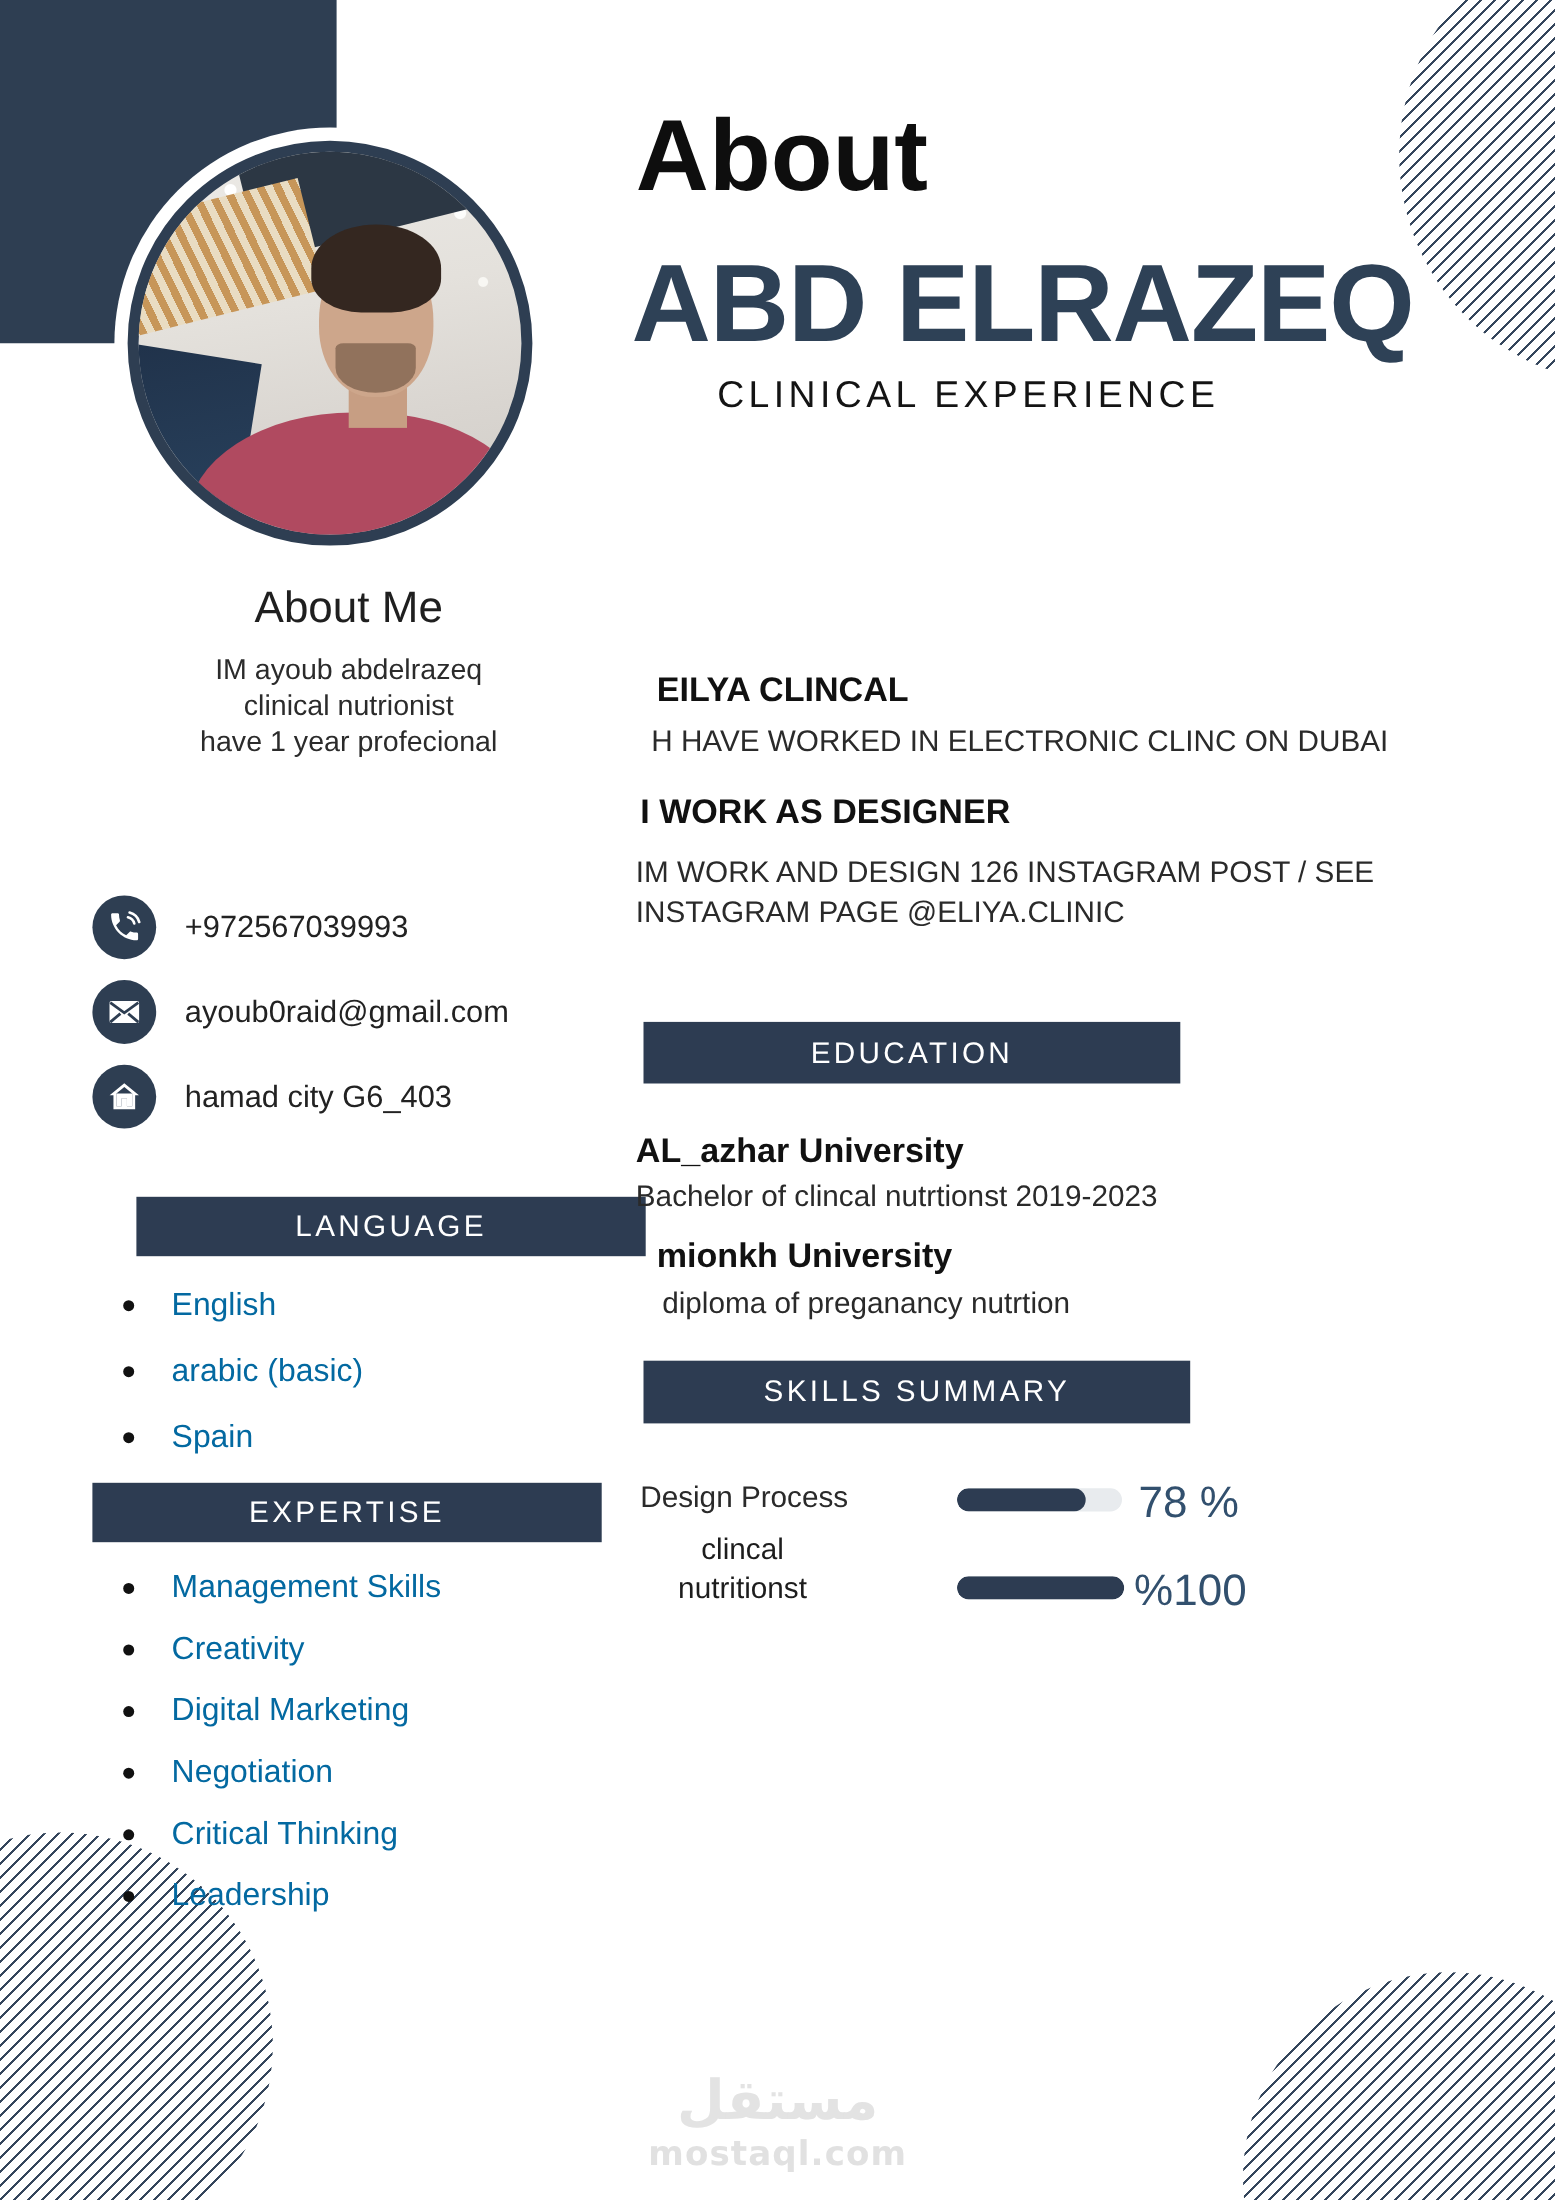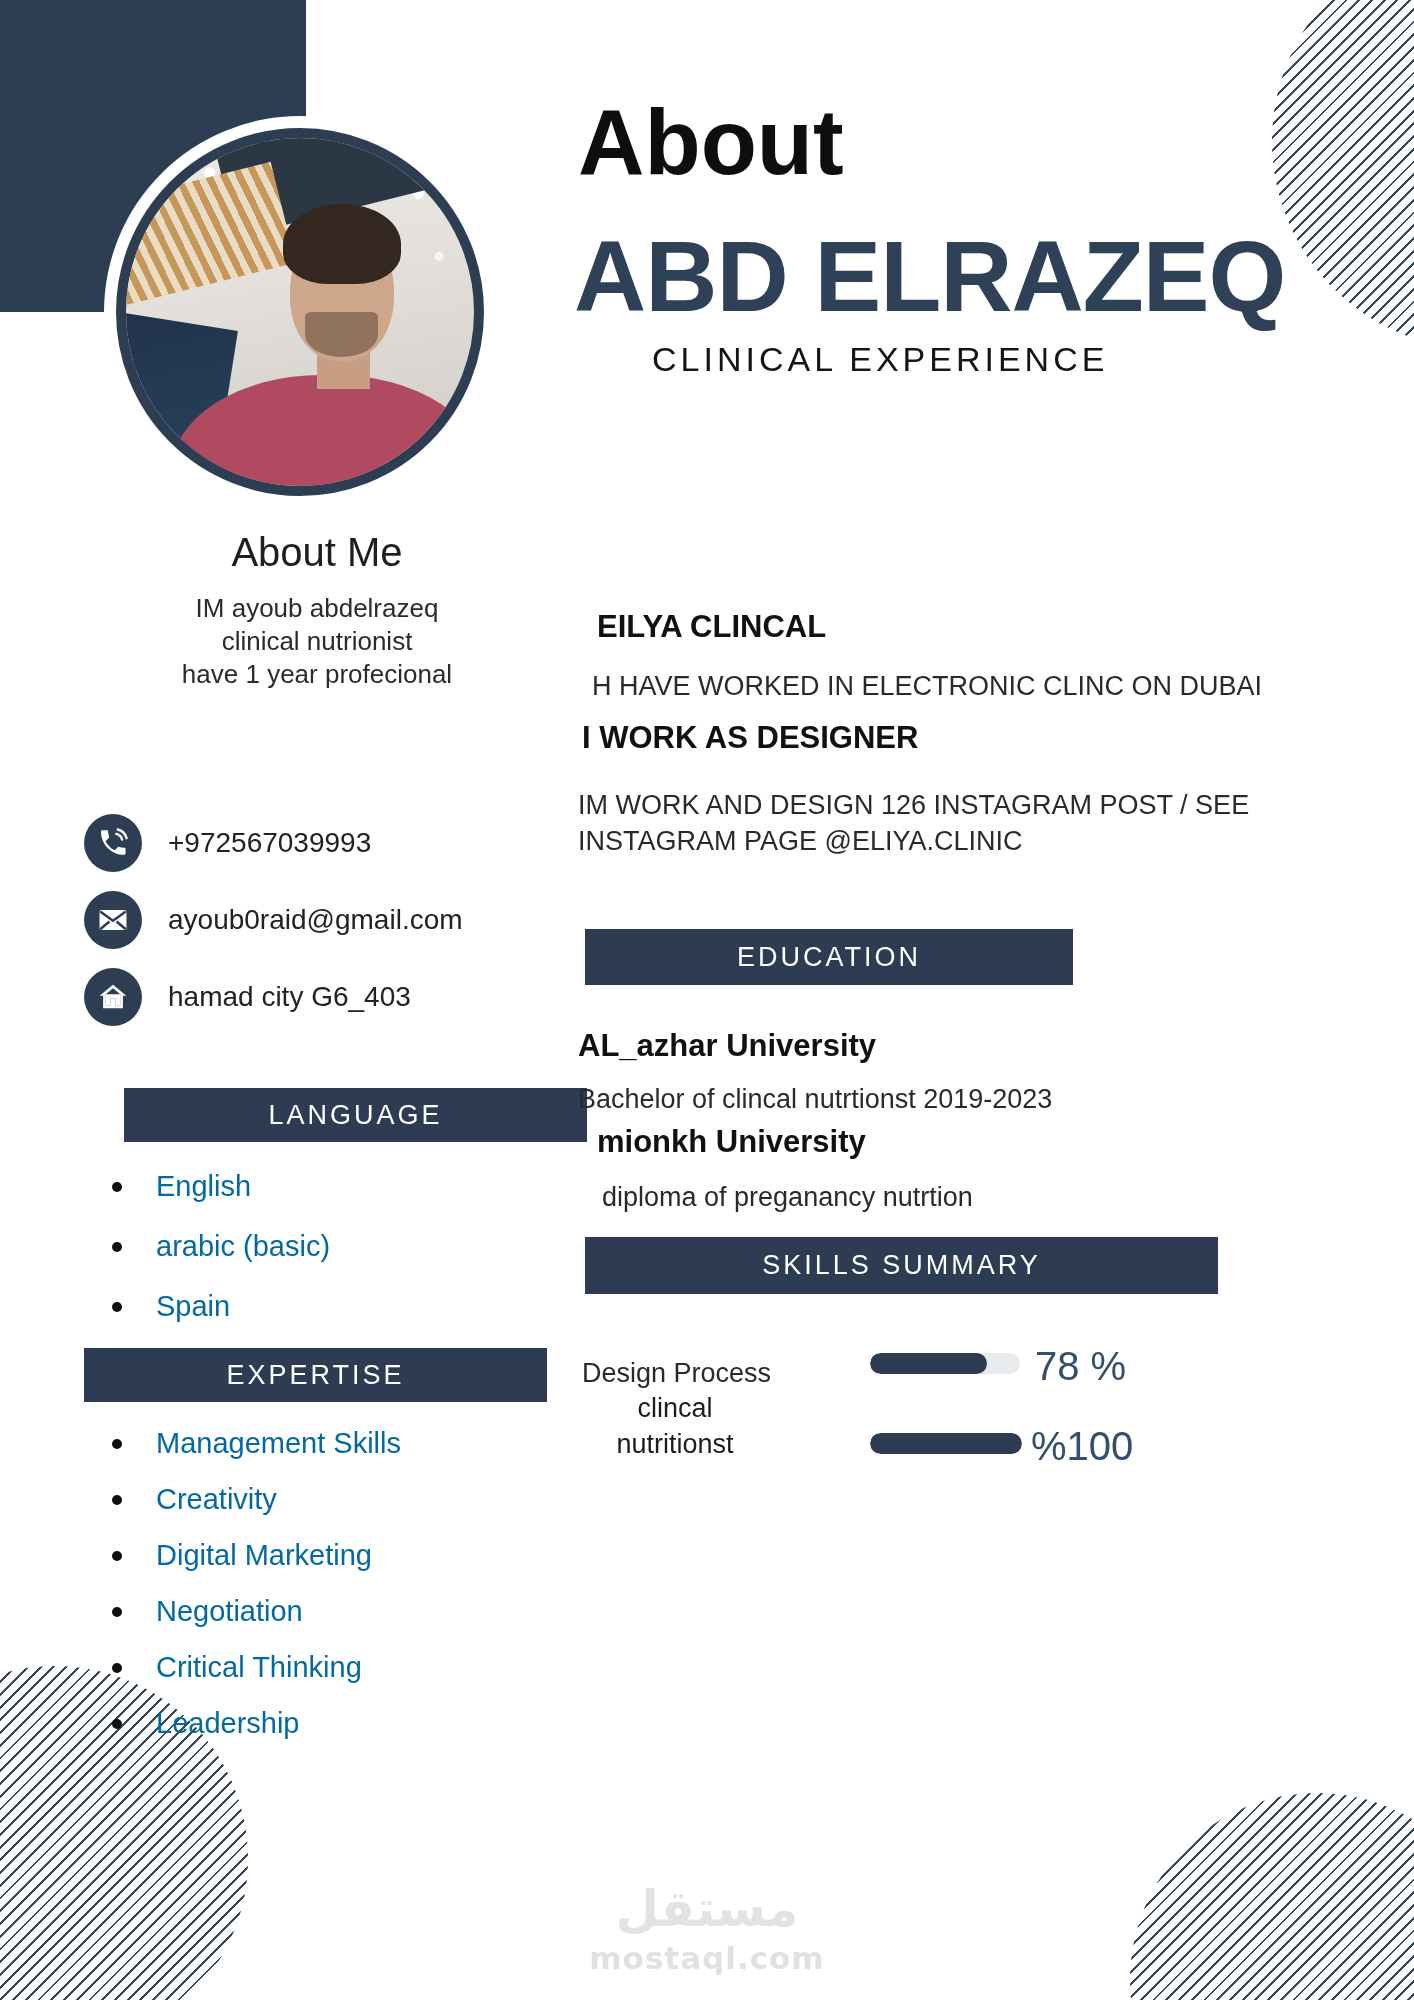--- a/index.html
+++ b/index.html
@@ -57,34 +57,34 @@
         display:flex;align-items:center;justify-content:center;}
   .c-tx{position:absolute;left:168px;font-size:28px;color:#222222;line-height:32px;}
 
   
   .bar{position:absolute;background:#2d3c52;color:#ffffff;display:flex;align-items:center;
        justify-content:center;font-size:27px;letter-spacing:3px;}
   .bar.lang{left:84px;top:1088px;width:463px;height:54px;margin-left:40px;}
   .bar.expz{left:84px;top:1348px;width:463px;height:54px;}
   .bar.expc{left:583px;top:514px;width:610px;height:57px;}
   .bar.educ{left:585px;top:929px;width:488px;height:56px;}
-  .bar.skil{left:585px;top:1237px;width:633px;height:57px;}
+  .bar.skil{left:585px;top:1237px;width:497px;height:57px;}
 
   
   .blist{position:absolute;left:112px;}
   .blist.lang-list{top:1170px;}
   .blist.expz-list{top:1427px;}
   .bitem{display:flex;align-items:center;font-size:29px;color:#0369a1;}
   .lang-list .bitem{margin-bottom:27px;}
   .expz-list .bitem{margin-bottom:23px;}
   .dot{width:10px;height:10px;border-radius:50%;background:#111111;margin-right:34px;flex:0 0 auto;}
 
   
   .t-bold{position:absolute;font-weight:bold;font-size:31px;color:#111111;}
-  .t-reg{position:absolute;font-size:27px;color:#2a2a2a;margin-top:12px;}
+  .t-reg{position:absolute;font-size:27px;color:#2a2a2a;}
   .job1-title{left:597px;top:609px;}
   .job1-desc{left:592px;top:659px;}
   .job2-title{left:582px;top:720px;}
   .job2-desc{left:578px;top:775px;width:680px;line-height:36px;}
   .school1{left:578px;top:1028px;}
   .degree1{left:578px;top:1072px;}
   .school2{left:597px;top:1124px;}
   .degree2{left:602px;top:1170px;}
 
   

